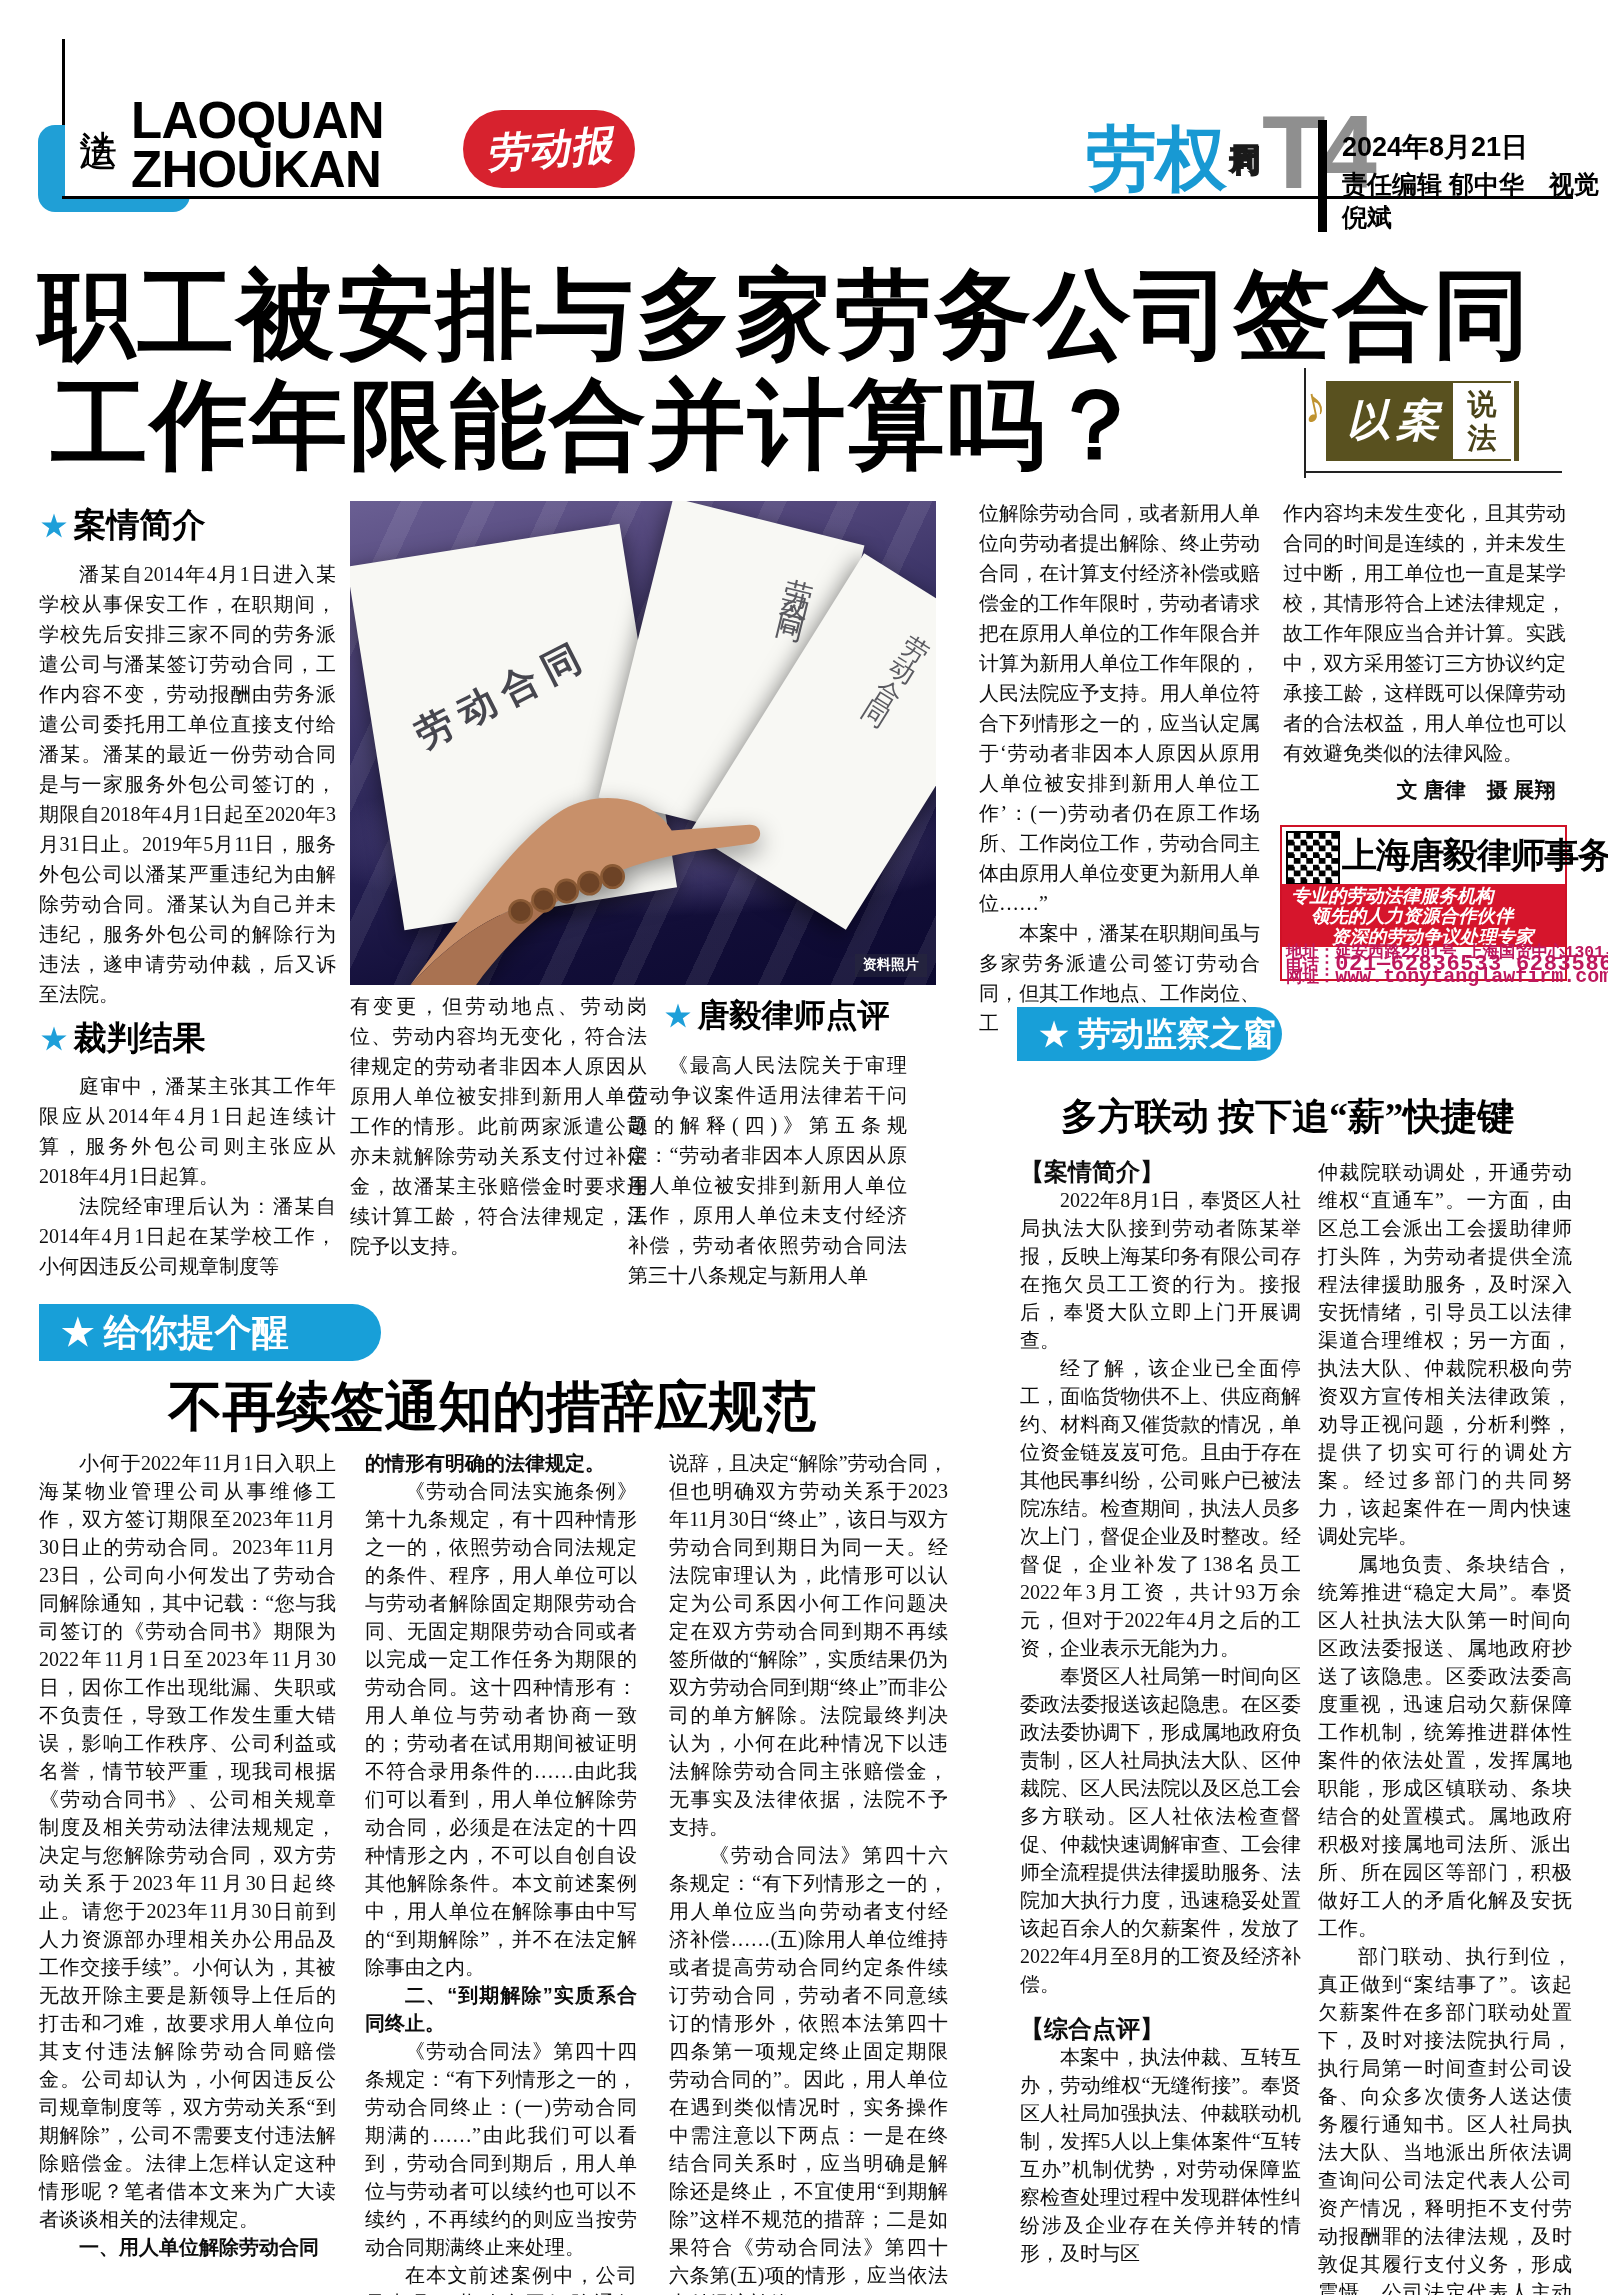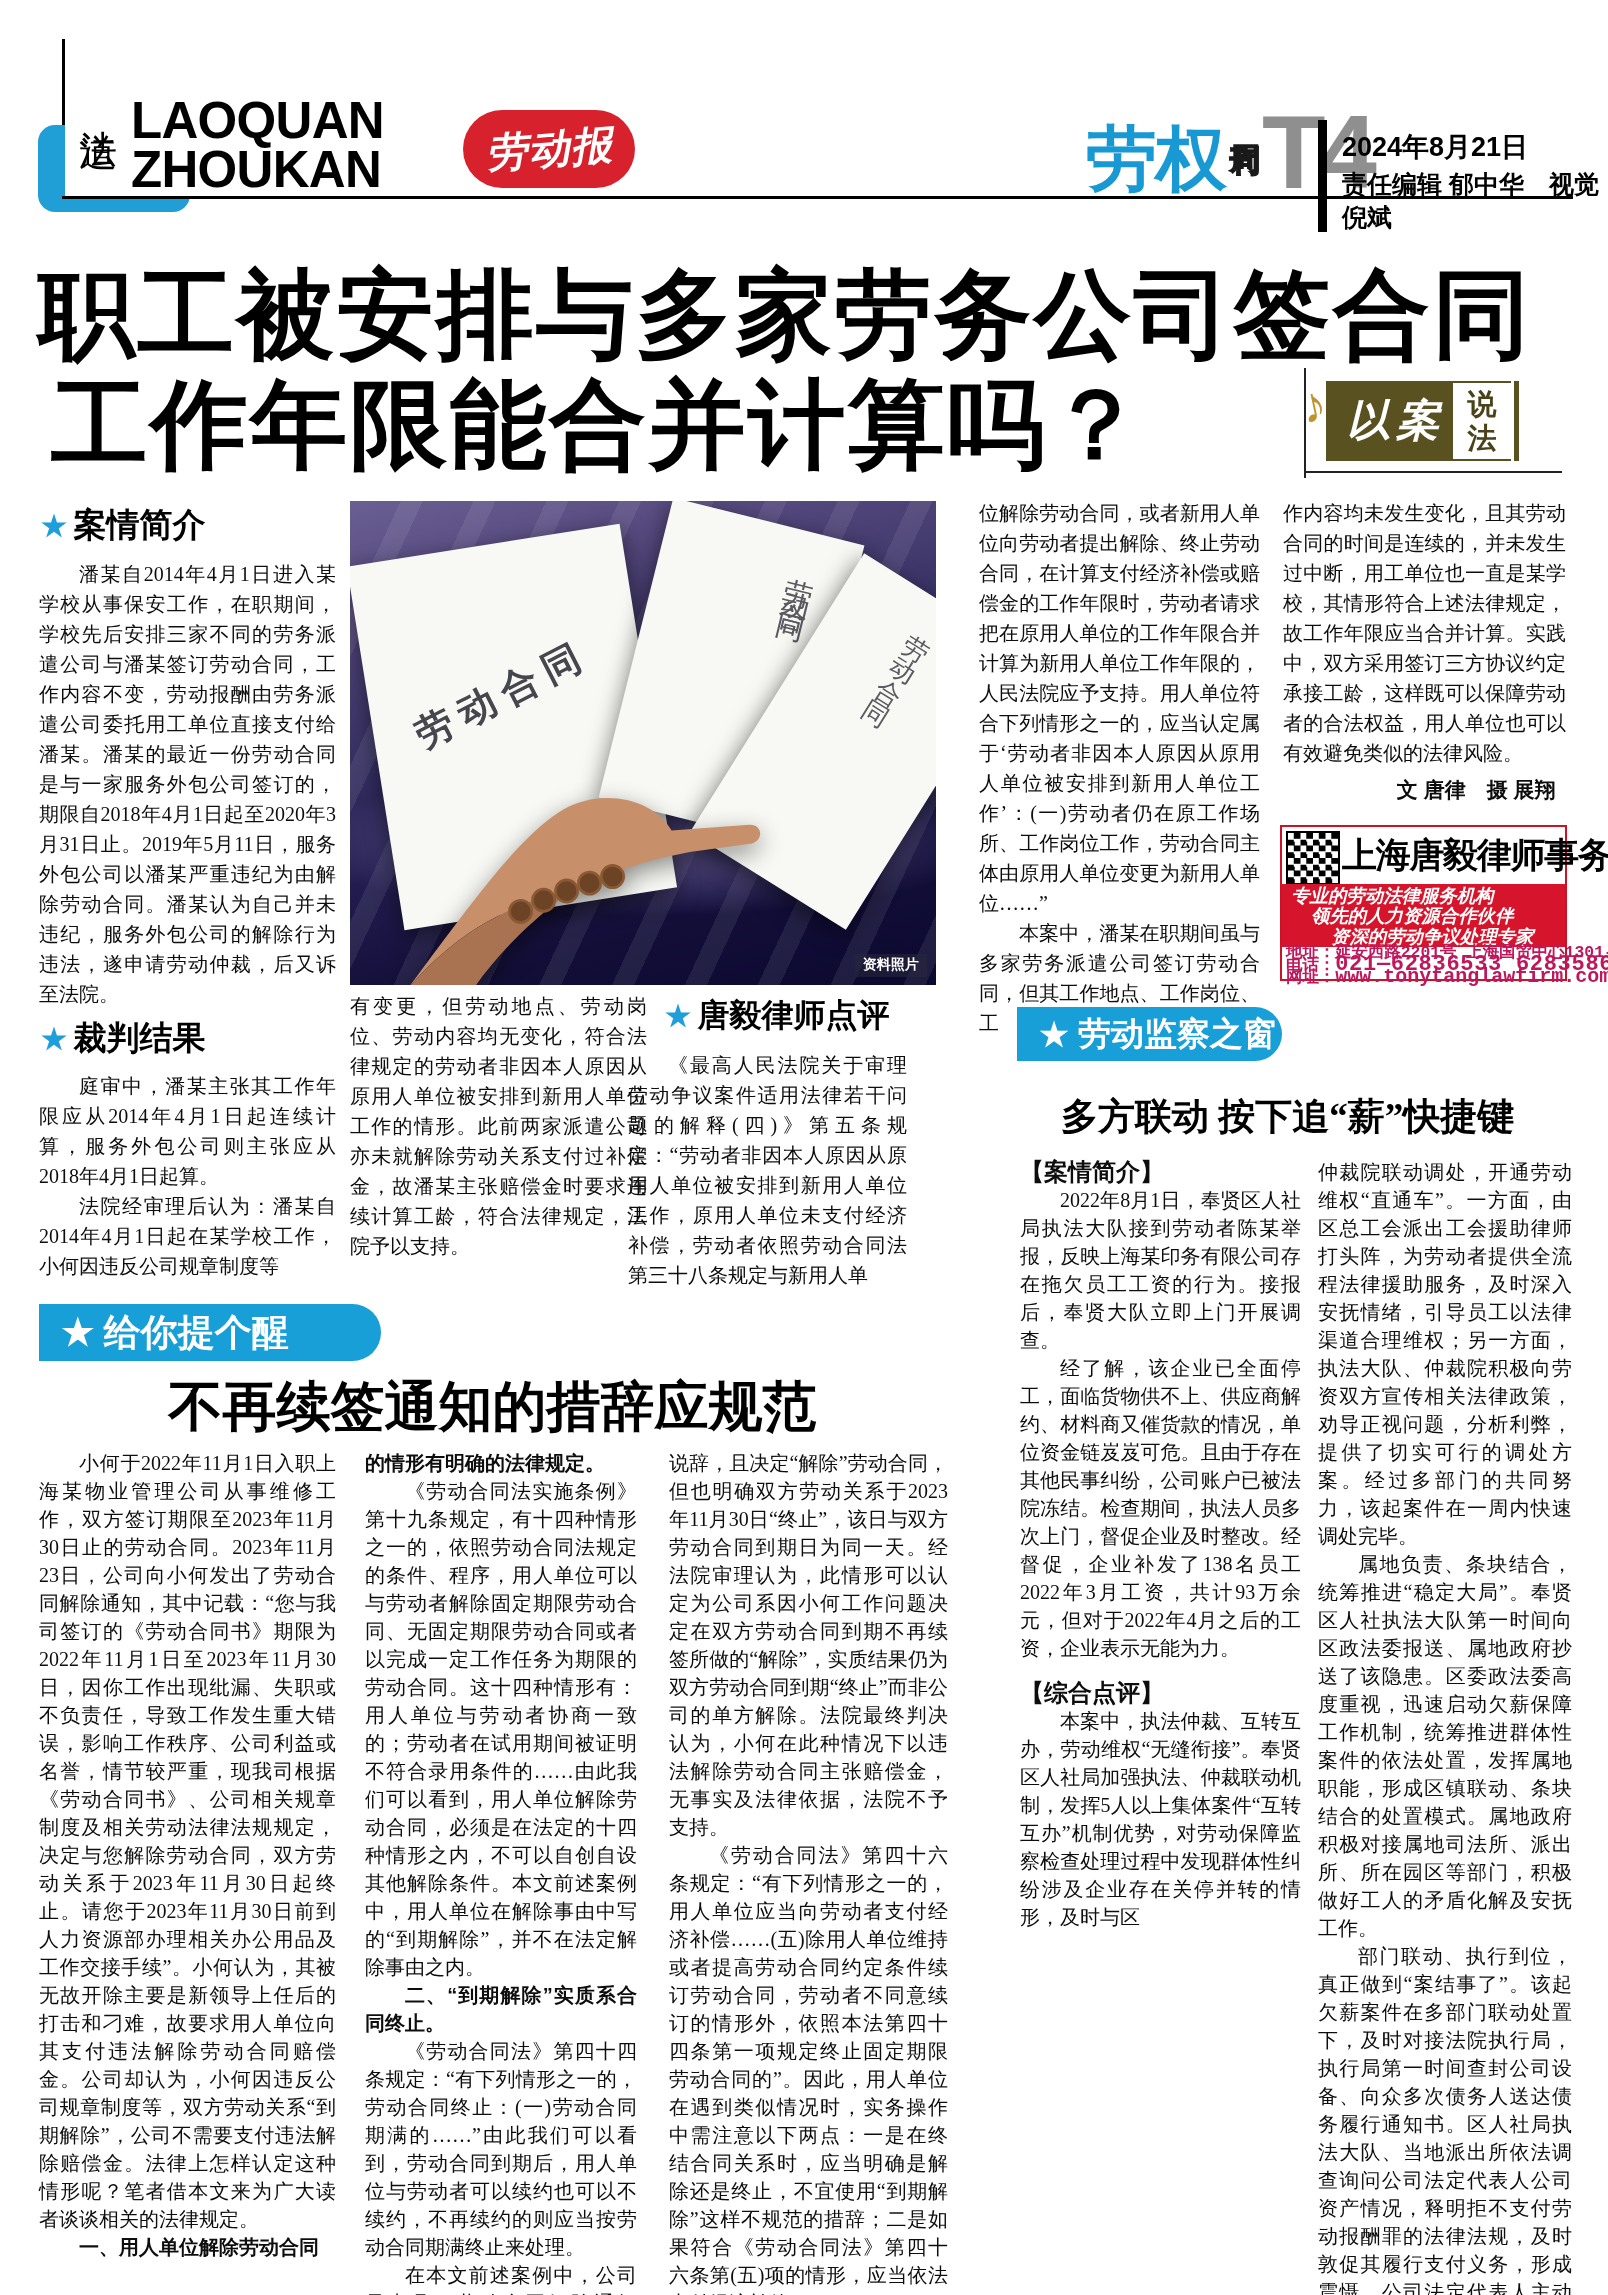--- a/index.html
+++ b/index.html
@@ -258,20 +258,21 @@
   <div class="abs blue-bar" style="left:1017px;top:1007px;width:265px;height:54px;font-size:33px;">
     <span class="star">★</span>
     <span>劳动监察之窗</span>
   </div>
   <div class="abs art-title" style="left:1005px;top:1092px;width:565px;font-size:37px;">多方联动 按下追“薪”快捷键</div>
 
   <div class="abs body-text tight" style="left:1020px;top:1158px;width:281px;">
     <p class="label first">【案情简介】</p>
     <p>2022年8月1日，奉贤区人社局执法大队接到劳动者陈某举报，反映上海某印务有限公司存在拖欠员工工资的行为。接报后，奉贤大队立即上门开展调查。</p>
     <p>经了解，该企业已全面停工，面临货物供不上、供应商解约、材料商又催货款的情况，单位资金链岌岌可危。且由于存在其他民事纠纷，公司账户已被法院冻结。检查期间，执法人员多次上门，督促企业及时整改。经督促，企业补发了138名员工2022年3月工资，共计93万余元，但对于2022年4月之后的工资，企业表示无能为力。</p>
+    <p>奉贤区人社局第一时间向区委政法委报送该起隐患。在区委政法委协调下，形成属地政府负责制，区人社局执法大队、区仲裁院、区人民法院以及区总工会多方联动。区人社依法检查督促、仲裁快速调解审查、工会律师全流程提供法律援助服务、法院加大执行力度，迅速稳妥处置该起百余人的欠薪案件，发放了2022年4月至8月的工资及经济补偿。</p>
     <p class="label">【综合点评】</p>
     <p>本案中，执法仲裁、互转互办，劳动维权“无缝衔接”。奉贤区人社局加强执法、仲裁联动机制，发挥5人以上集体案件“互转互办”机制优势，对劳动保障监察检查处理过程中发现群体性纠纷涉及企业存在关停并转的情形，及时与区</p>
   </div>
   <div class="abs body-text tight" style="left:1318px;top:1158px;width:254px;">
     <p class="noindent">仲裁院联动调处，开通劳动维权“直通车”。一方面，由区总工会派出工会援助律师打头阵，为劳动者提供全流程法律援助服务，及时深入安抚情绪，引导员工以法律渠道合理维权；另一方面，执法大队、仲裁院积极向劳资双方宣传相关法律政策，劝导正视问题，分析利弊，提供了切实可行的调处方案。经过多部门的共同努力，该起案件在一周内快速调处完毕。</p>
     <p>属地负责、条块结合，统筹推进“稳定大局”。奉贤区人社执法大队第一时间向区政法委报送、属地政府抄送了该隐患。区委政法委高度重视，迅速启动欠薪保障工作机制，统筹推进群体性案件的依法处置，发挥属地职能，形成区镇联动、条块结合的处置模式。属地政府积极对接属地司法所、派出所、所在园区等部门，积极做好工人的矛盾化解及安抚工作。</p>
     <p>部门联动、执行到位，真正做到“案结事了”。该起欠薪案件在多部门联动处置下，及时对接法院执行局，执行局第一时间查封公司设备、向众多次债务人送达债务履行通知书。区人社局执法大队、当地派出所依法调查询问公司法定代表人公司资产情况，释明拒不支付劳动报酬罪的法律法规，及时敦促其履行支付义务，形成震慑，公司法定代表人主动筹款支付部分工资欠款，通过多部门联动处置，先后执行到位500余万元。</p>
 
   </div>
 

